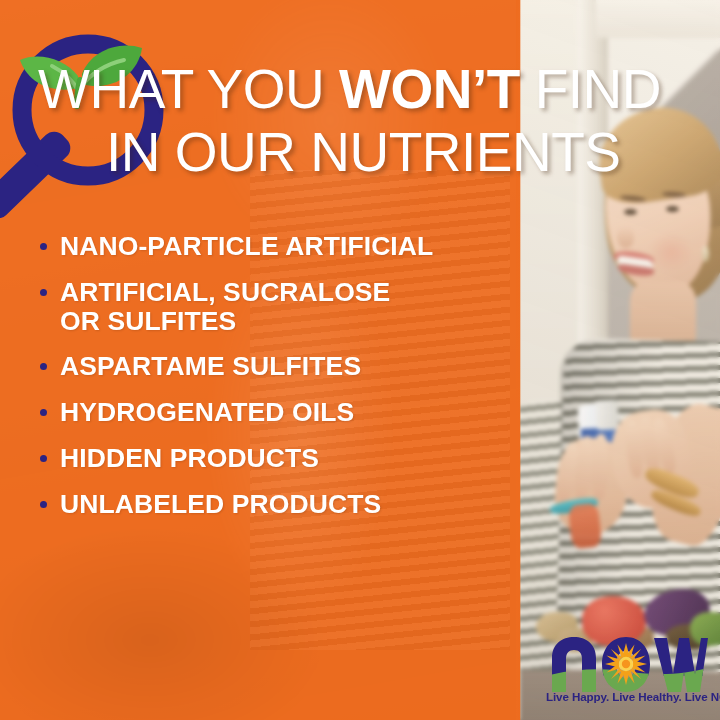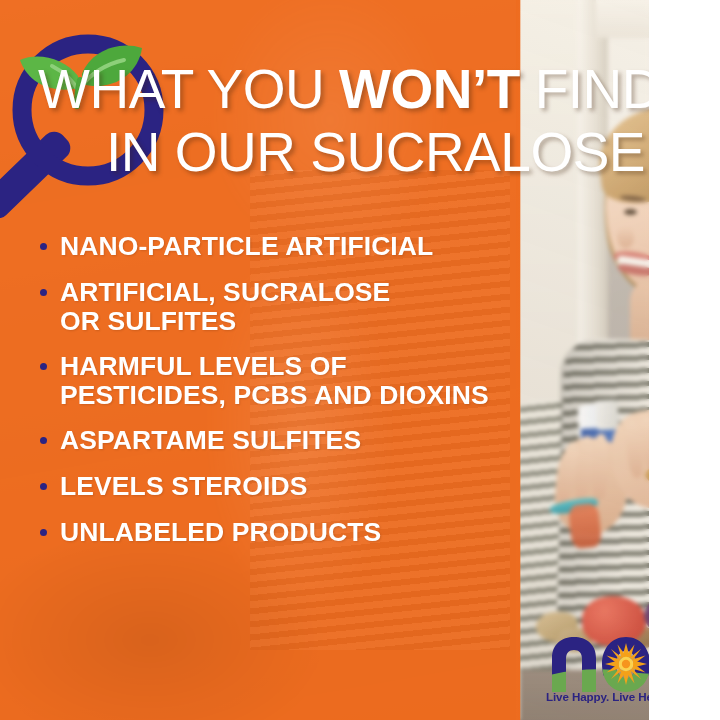--- a/index.html
+++ b/index.html
@@ -8,21 +8,21 @@
   html, body {
     width: 720px;
     height: 720px;
     overflow: hidden;
     background: #ffffff;
     font-family: "Liberation Sans", "DejaVu Sans", sans-serif;
   }
 
   #poster {
     position: relative;
-    width: 649px;
+    width: 720px;
     height: 720px;
     overflow: hidden;
     background: #efece3;
   }
 
   
   .photo-layer {
     position: absolute;
     inset: 0;
     overflow: hidden;
@@ -540,40 +540,39 @@
       <path d="M101 74 C 95 62, 86 54, 74 48" stroke="#8dd07a" stroke-width="4" fill="none" stroke-linecap="round"></path>
       <path d="M104 68 C 112 56, 128 46, 146 42" stroke="#8dd07a" stroke-width="4" fill="none" stroke-linecap="round"></path>
       <path d="M99 88 C 99 78, 100 70, 102 62" stroke="#4da83c" stroke-width="6" fill="none" stroke-linecap="round"></path>
     </g>
   </svg>
 
   <h1 class="headline">
     <span class="l1">
       <span>WHAT YOU </span><b>WON’T</b><span> FIND</span>
     </span>
-    <span class="l2">IN OUR SUCRALOSE</span>
+    <span class="l2">IN OUR NUTRIENTS</span>
   </h1>
 
   <ul class="bullets">
     <li>
       <span class="ln">NANO-PARTICLE ARTIFICIAL</span>
     </li>
     <li class="two-line">
       <span class="ln">ARTIFICIAL, SUCRALOSE</span>
       <span class="ln">OR SULFITES</span>
     </li>
-    <li class="two-line">
-      <span class="ln">HARMFUL LEVELS OF</span>
-      <span class="ln">PESTICIDES, PCBS AND DIOXINS</span>
-    </li>
     <li>
       <span class="ln">ASPARTAME SULFITES</span>
     </li>
     <li>
-      <span class="ln">LEVELS STEROIDS</span>
+      <span class="ln">HYDROGENATED OILS</span>
+    </li>
+    <li>
+      <span class="ln">HIDDEN PRODUCTS</span>
     </li>
     <li>
       <span class="ln">UNLABELED PRODUCTS</span>
     </li>
   </ul>
 
   <svg class="now-logo" viewBox="0 0 162 74">
     <defs>
       <clipPath id="nowclip">
 

